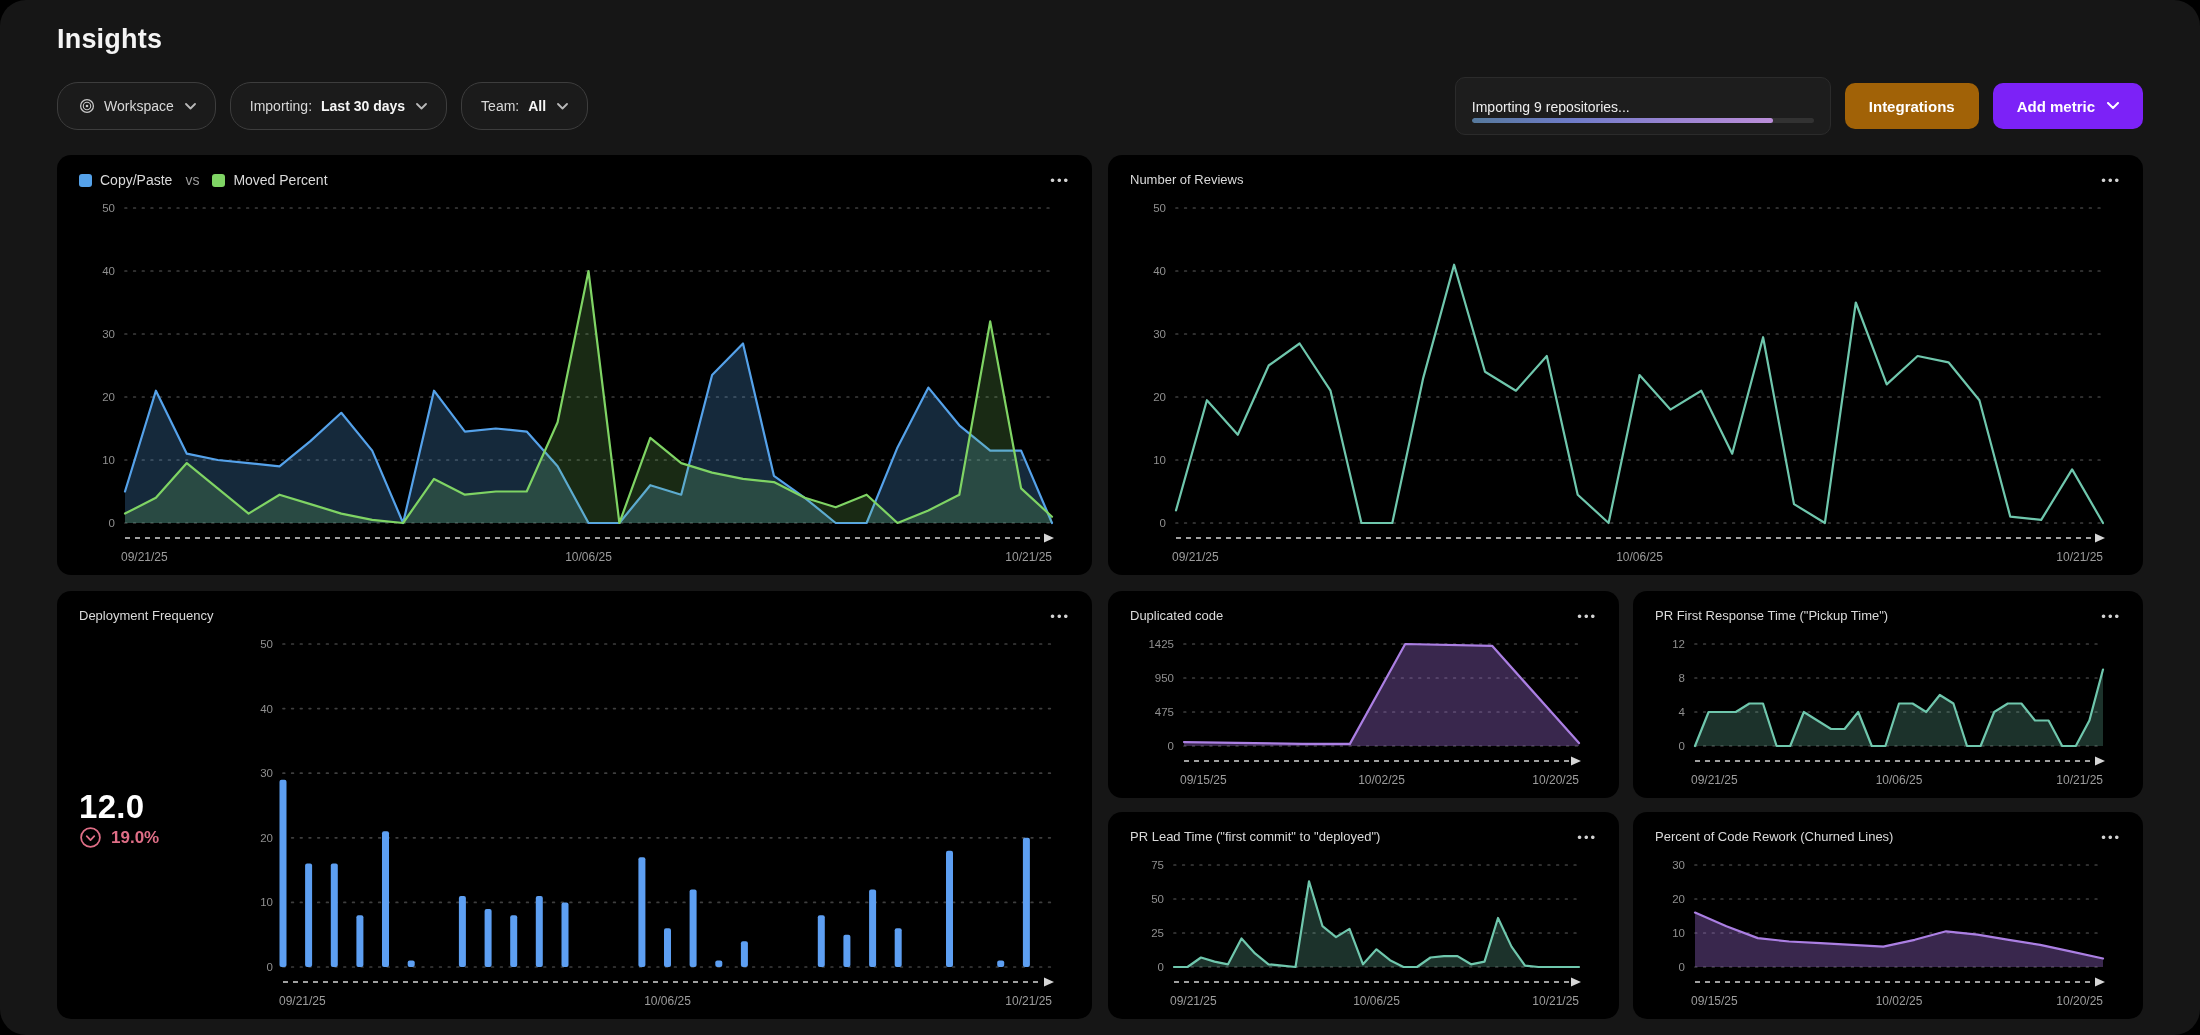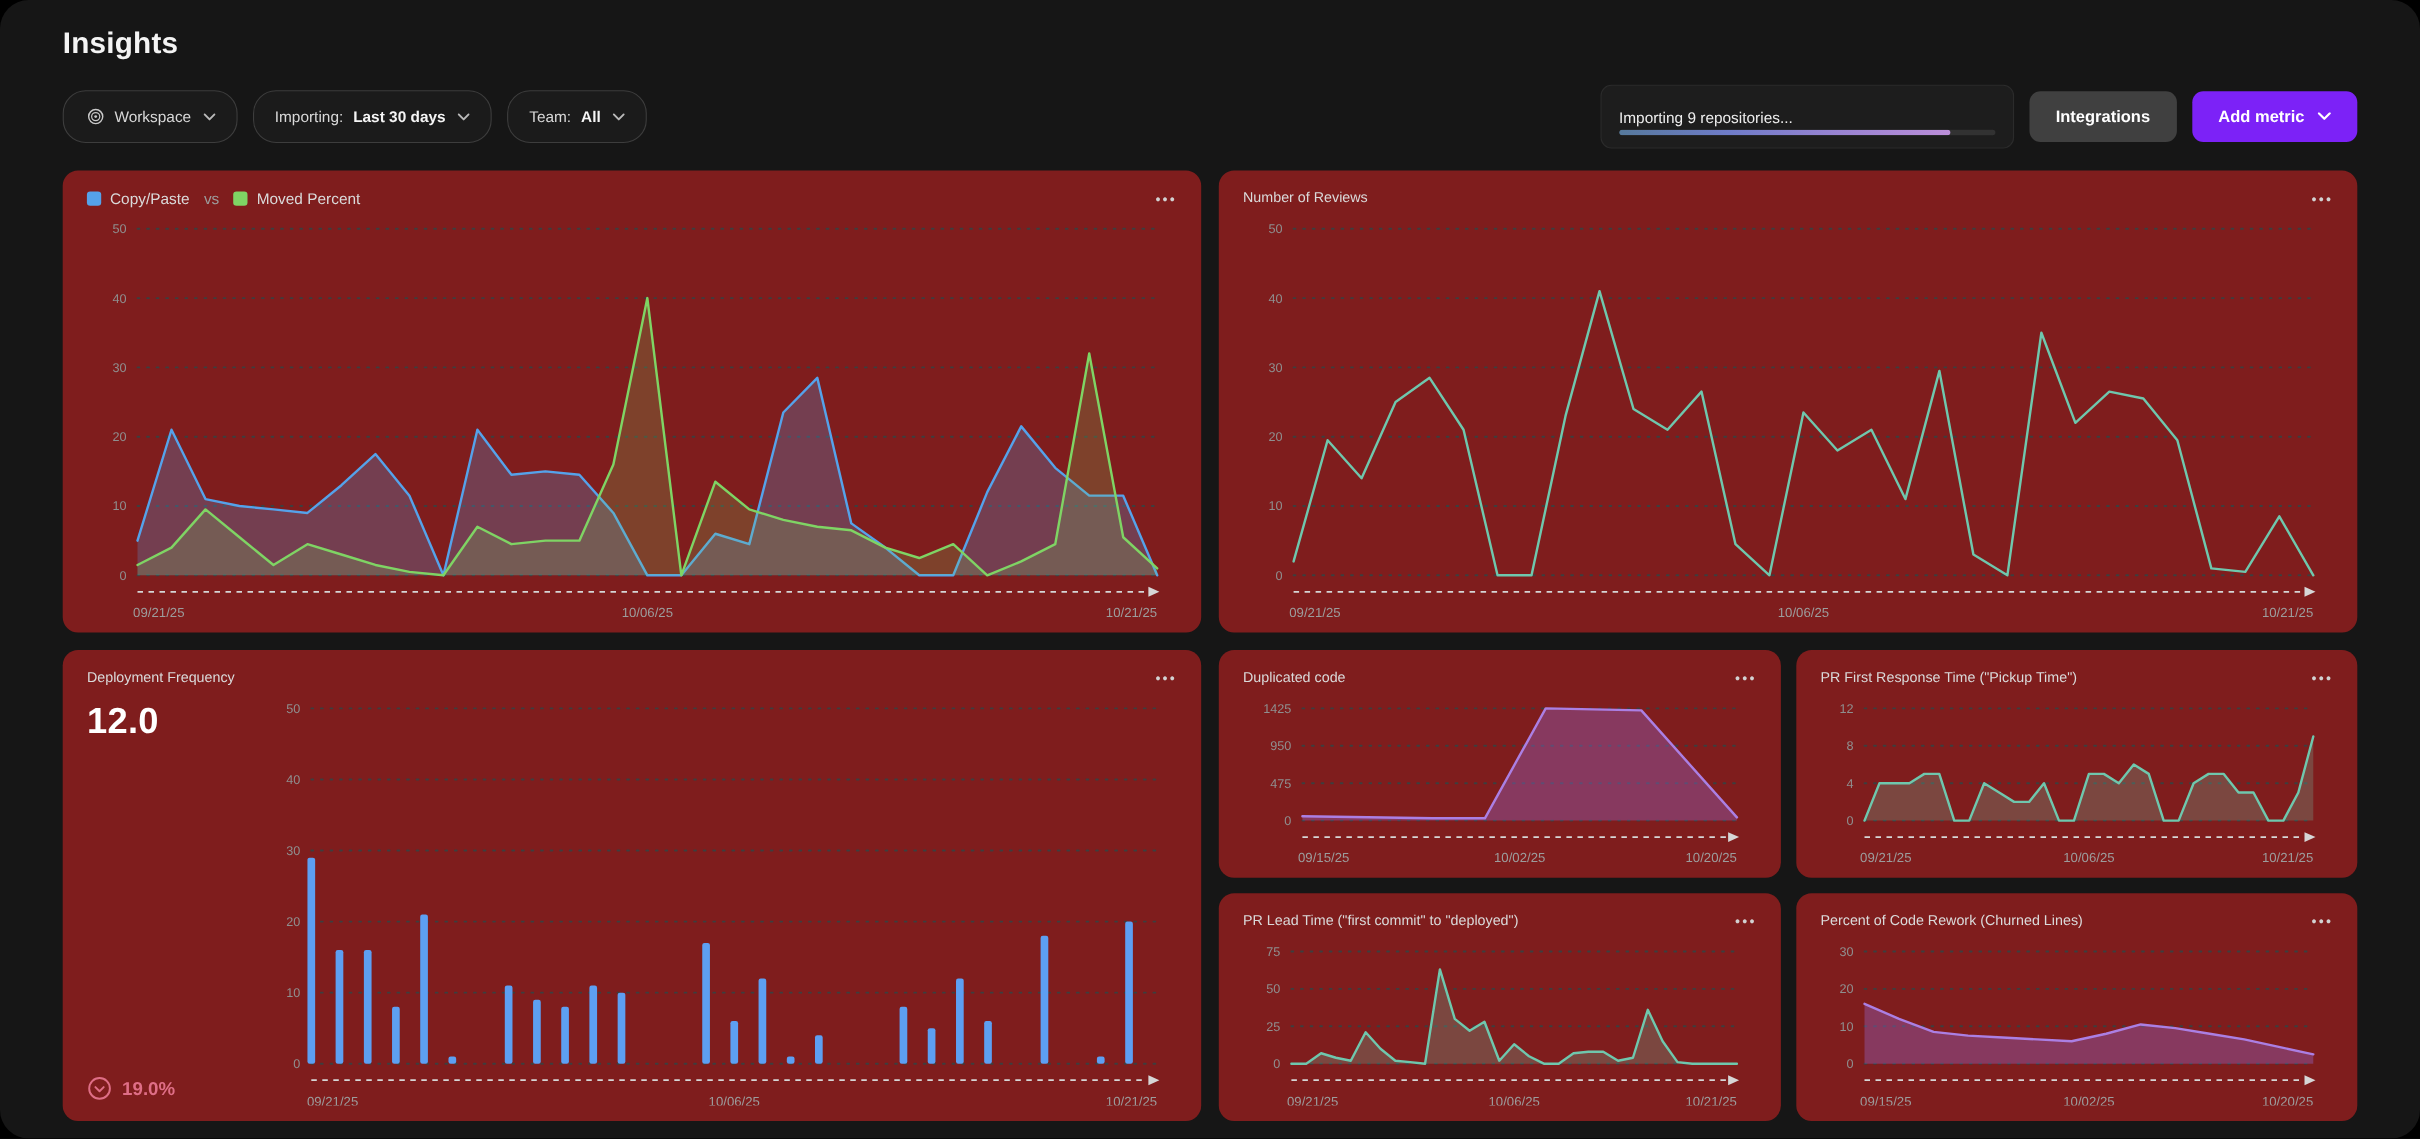--- a/index.html
+++ b/index.html
@@ -19,40 +19,40 @@
   .pill b { color:#f5f5f5; font-weight:700; }
   .chev { color:#b9b9b9; display:inline-flex; margin-left:2px; }
   .import-card { width:376px; height:58px; background:#1d1d1d; border:1px solid #2b2b2b; border-radius:10px;
                  padding:21px 16px 11px; display:flex; flex-direction:column; justify-content:space-between; cursor:pointer; }
   .import-label { font-size:14px; color:#ededed; }
   .progress-track { height:5px; background:#323232; border-radius:3px; overflow:hidden; position:relative; }
   .progress-fill { height:100%; border-radius:3px; background:linear-gradient(90deg,#56799c,#6f7cc9,#9a84d2,#bb8ed9); }
   .btn { height:46px; padding:0 24px; border-radius:10px; font-size:15px; font-weight:700; color:#fff;
          display:inline-flex; align-items:center; gap:10px; border:none; cursor:pointer;
          font-family:"Liberation Sans", sans-serif; }
-  .btn-secondary { background:#404040; }
+  .btn-secondary { background:#a16207; }
   .btn-primary { background:#7c22f7; }
   
   .grid { flex:1; margin:20px 57px 16px; display:grid; grid-template-rows:420px 1fr; gap:16px; min-height:0; }
   .row { display:grid; grid-template-columns:1fr 1fr; gap:16px; min-height:0; }
   .small-grid { display:grid; grid-template-columns:1fr 1fr; grid-template-rows:1fr 1fr; gap:14px; min-height:0; }
-  .card { background:#7f1d1d; border-radius:14px; padding:17px 22px 14px; display:flex; flex-direction:column; min-height:0; }
+  .card { background:#000000; border-radius:14px; padding:17px 22px 14px; display:flex; flex-direction:column; min-height:0; }
   .card-head { display:flex; align-items:flex-start; justify-content:space-between; min-height:26px; }
   .card-title { margin:0; font-size:13px; font-weight:400; color:#dadada; }
   .dots { background:none; border:none; color:#d2d2d2; font-size:13px; letter-spacing:2px; cursor:pointer;
           padding:2px 0 0 10px; line-height:1; }
   .plot { flex:1; min-height:0; }
   svg { display:block; font-family:"Liberation Sans", sans-serif; }
   
   .legend { display:flex; align-items:center; gap:8px; font-size:14px; color:#dadada; }
   .swatch { width:13px; height:13px; border-radius:3px; display:inline-block; }
   .legend-sep { color:#9c9c9c; margin:0 5px; }
   
   .dep-body { flex:1; display:flex; min-height:0; }
-  .dep-left { width:158px; display:flex; flex-direction:column; justify-content:space-between; padding:2px 0 4px; }
+  .dep-left { width:158px; display:flex; flex-direction:column; justify-content:center; padding:2px 0 4px; }
   .big-value { font-size:33px; font-weight:800; color:#ffffff; letter-spacing:.3px; }
   .badge { display:flex; align-items:center; gap:9px; color:#df6e86; font-size:17px; font-weight:600; }
 </style>
 </head>
 <body>
 
 <div class="app">
 
   <div class="topbar">
     <h1 class="page-title">Insights</h1>

